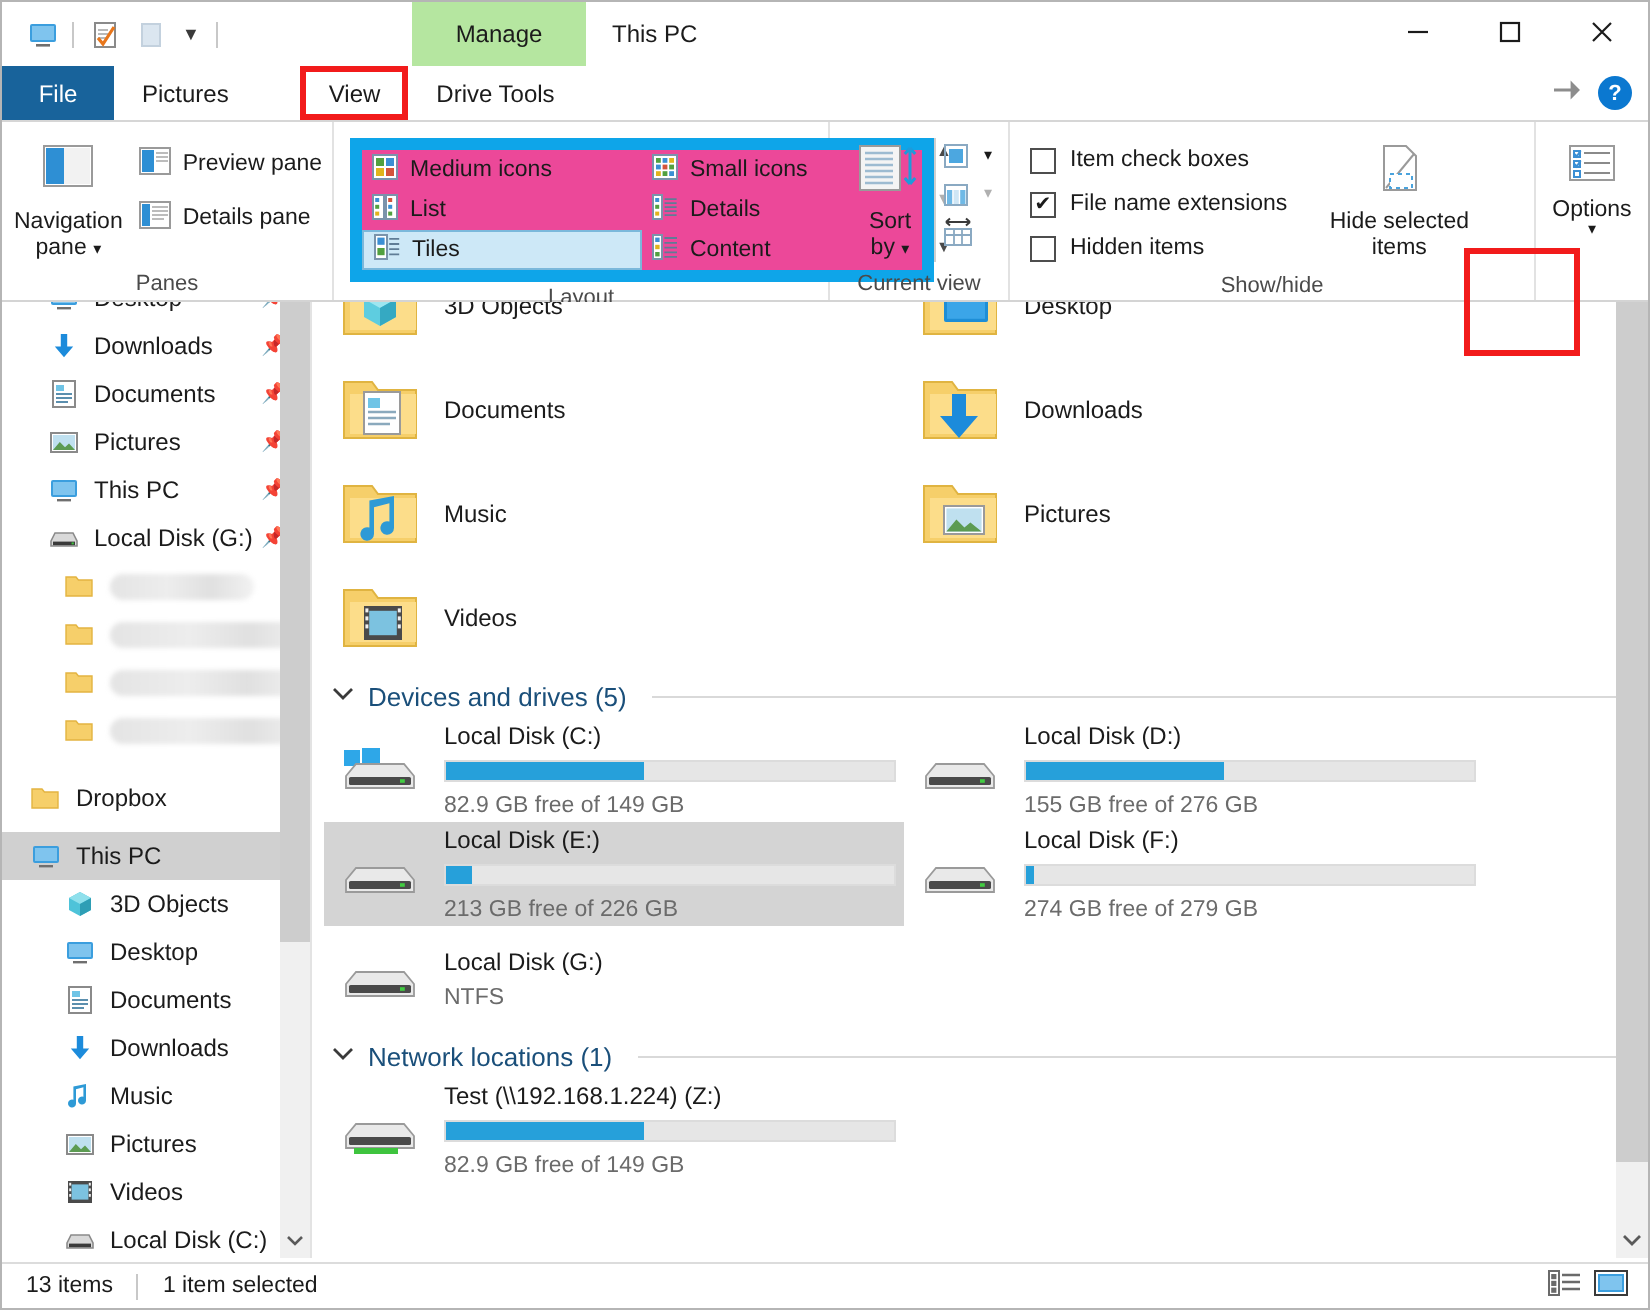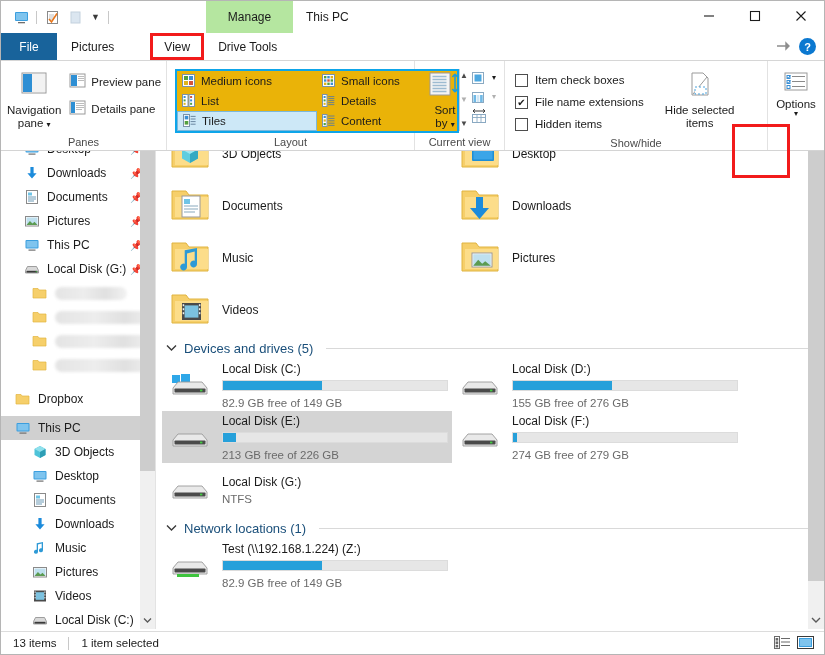--- a/index.html
+++ b/index.html
@@ -128,25 +128,25 @@
   .caret-dn { font-size: 8px; line-height: 8px; }
 
   .smallcol { display: flex; flex-direction: column; justify-content: flex-start; gap: 6px; padding-top: 4px;}
   .smallbtn {
     display: flex; align-items: center; gap: 5px;
     height: 21px; padding: 0 4px;
     white-space: nowrap;
   }
 
   .layout-list {
-    border: 2px solid #0ea5e9;
+    border: 6px solid #0ea5e9;
     display: grid;
     grid-template-columns: 140px 140px;
     grid-auto-rows: 20px;
-    background: #eab308;
+    background: #ec4899;
     margin-top: 2px;
   }
   .lay-item {
     display: flex; align-items: center; gap: 6px;
     padding: 0 5px;
     font-size: 11.5px;
   }
   .lay-item.sel { background: #cde8f7; border: 1px solid #7bb8db; }
   .lay-scroll {
     width: 17px; border-left: 1px solid #cfcfcf;

